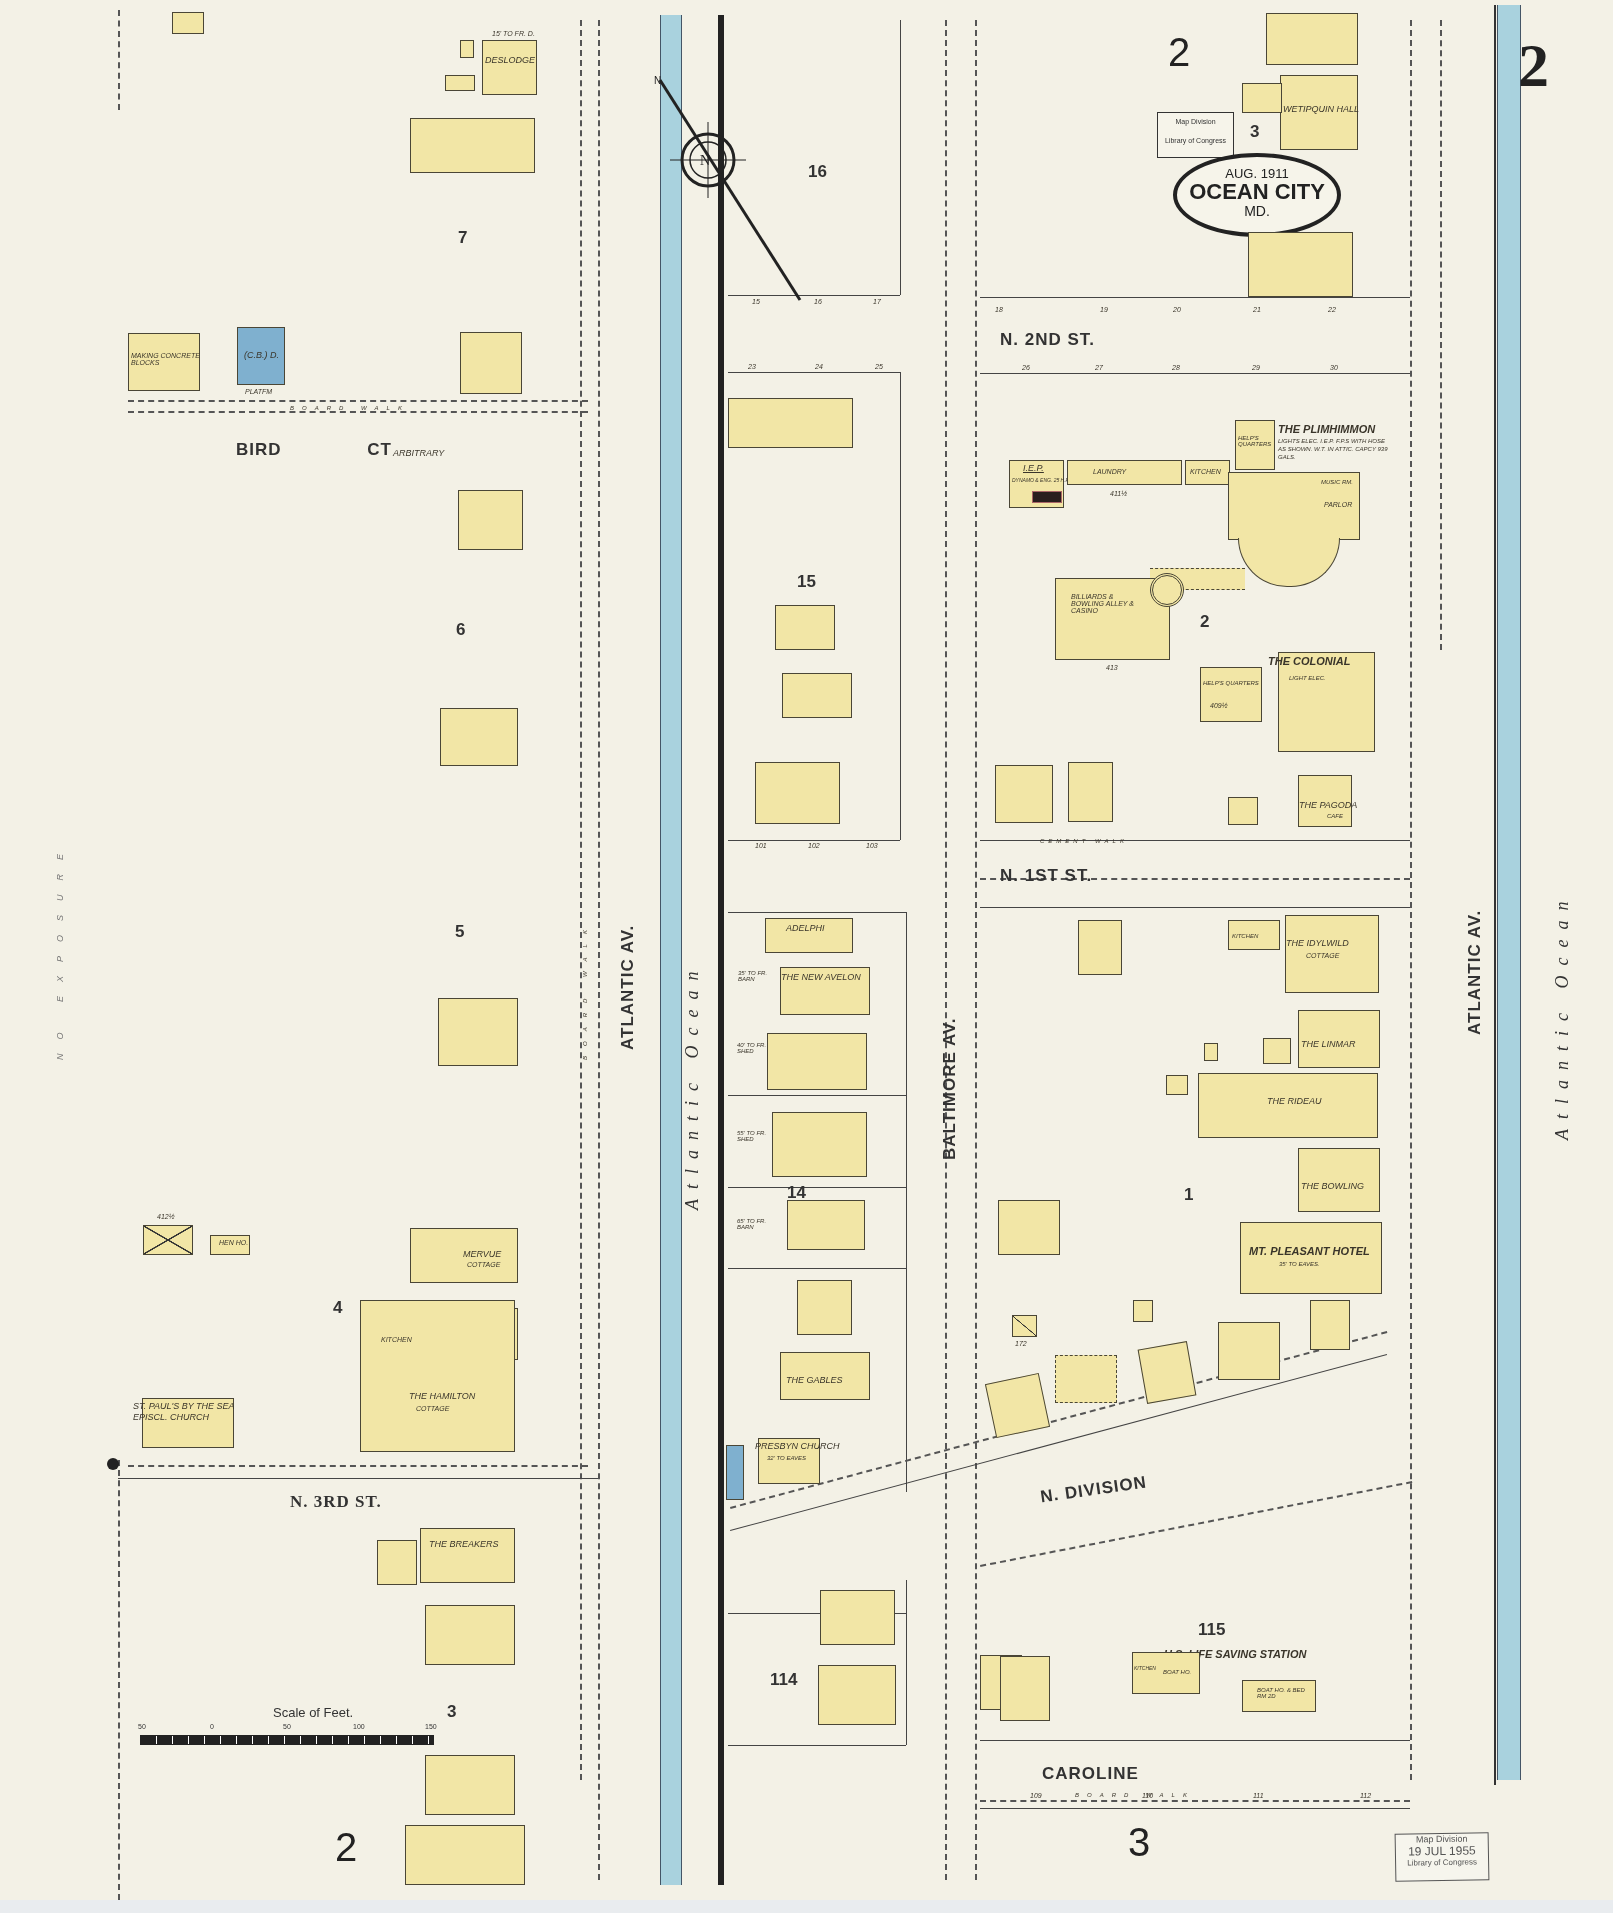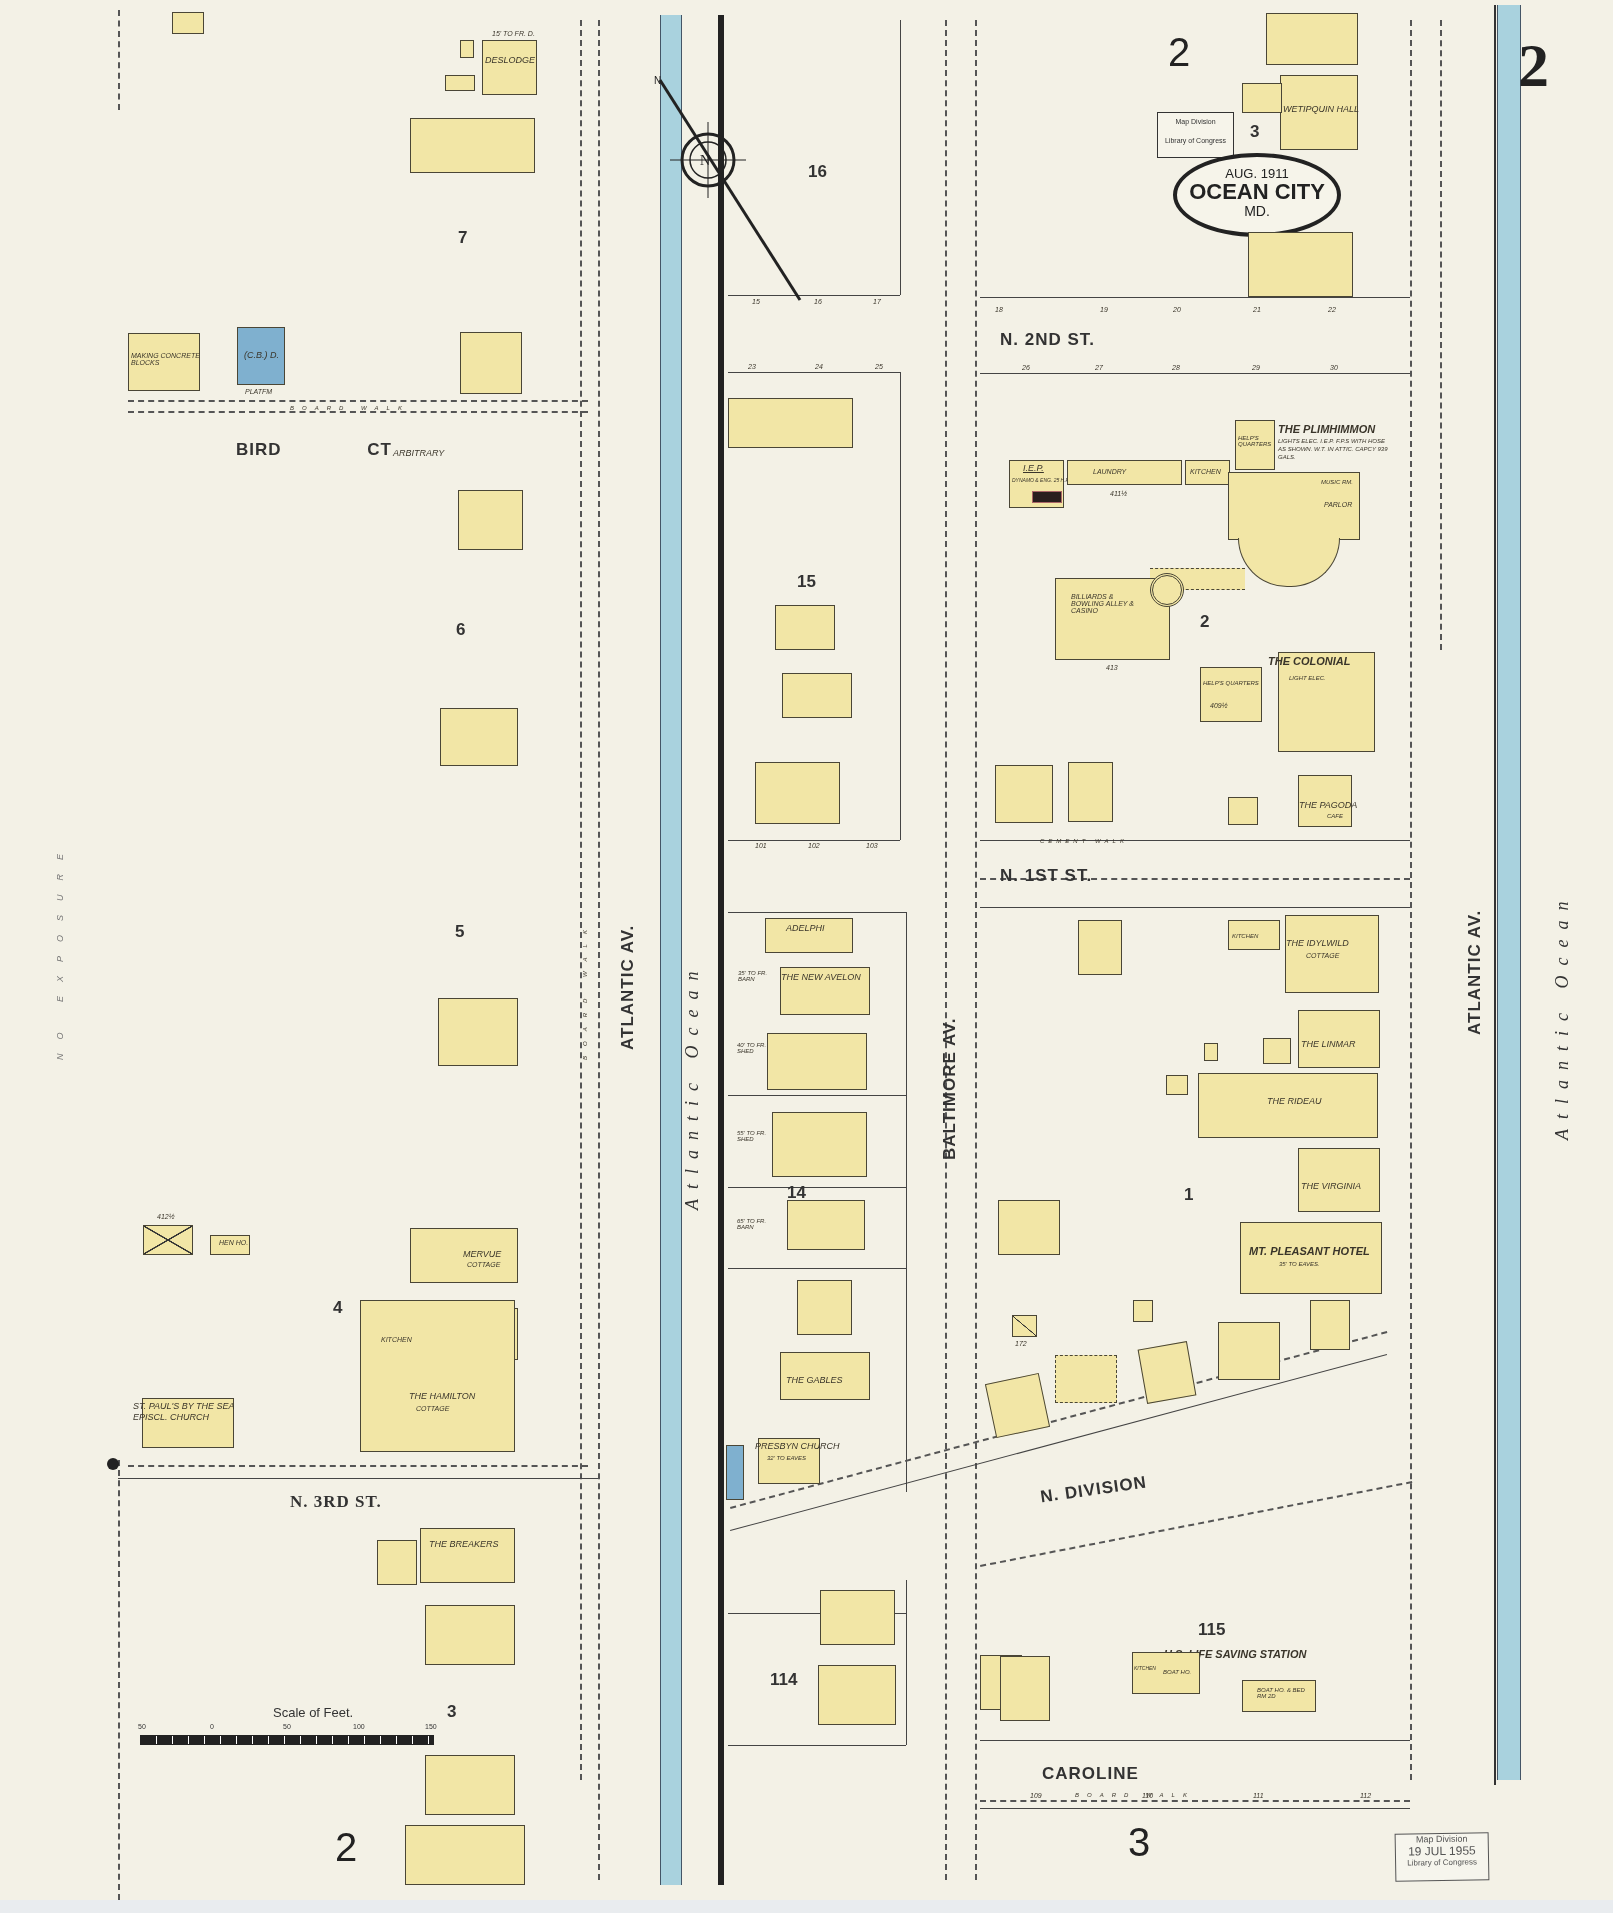--- a/index.html
+++ b/index.html
@@ -280,21 +280,21 @@
   <div class="bldg" style="left:1204px;top:1043px;width:14px;height:18px;"></div>
   <div class="bldg" style="left:1263px;top:1038px;width:28px;height:26px;"></div>
   <div class="bldg" style="left:1298px;top:1010px;width:82px;height:58px;">
     <span class="lbl sm" style="left:2px;top:28px;">THE LINMAR</span>
   </div>
   <div class="bldg" style="left:1166px;top:1075px;width:22px;height:20px;"></div>
   <div class="bldg" style="left:1198px;top:1073px;width:180px;height:65px;">
     <span class="lbl sm" style="left:68px;top:22px;">THE RIDEAU</span>
   </div>
   <div class="bldg" style="left:1298px;top:1148px;width:82px;height:64px;">
-    <span class="lbl sm" style="left:2px;top:32px;">THE VIRGINIA</span>
+    <span class="lbl sm" style="left:2px;top:32px;">THE BOWLING</span>
   </div>
   <div class="bldg" style="left:1240px;top:1222px;width:142px;height:72px;">
     <span class="lbl md" style="left:8px;top:22px;">MT. PLEASANT HOTEL</span>
     <span class="lbl sm" style="left:38px;top:38px;font-size:6px;">35' TO EAVES.</span>
   </div>
   <div class="bldg" style="left:998px;top:1200px;width:62px;height:55px;"></div>
   <div class="bldg" style="left:1012px;top:1315px;width:25px;height:22px;background:linear-gradient(40deg,#f2e6a6 48%,#333 49%,#333 51%,#f2e6a6 52%);"></div>
   <div class="lbl sm" style="left:1015px;top:1340px;font-size:7px;">172</div>
   <div class="bldg" style="left:1133px;top:1300px;width:20px;height:22px;"></div>
   <div class="bldg" style="left:990px;top:1378px;width:55px;height:55px;transform:rotate(-12deg);"></div>

